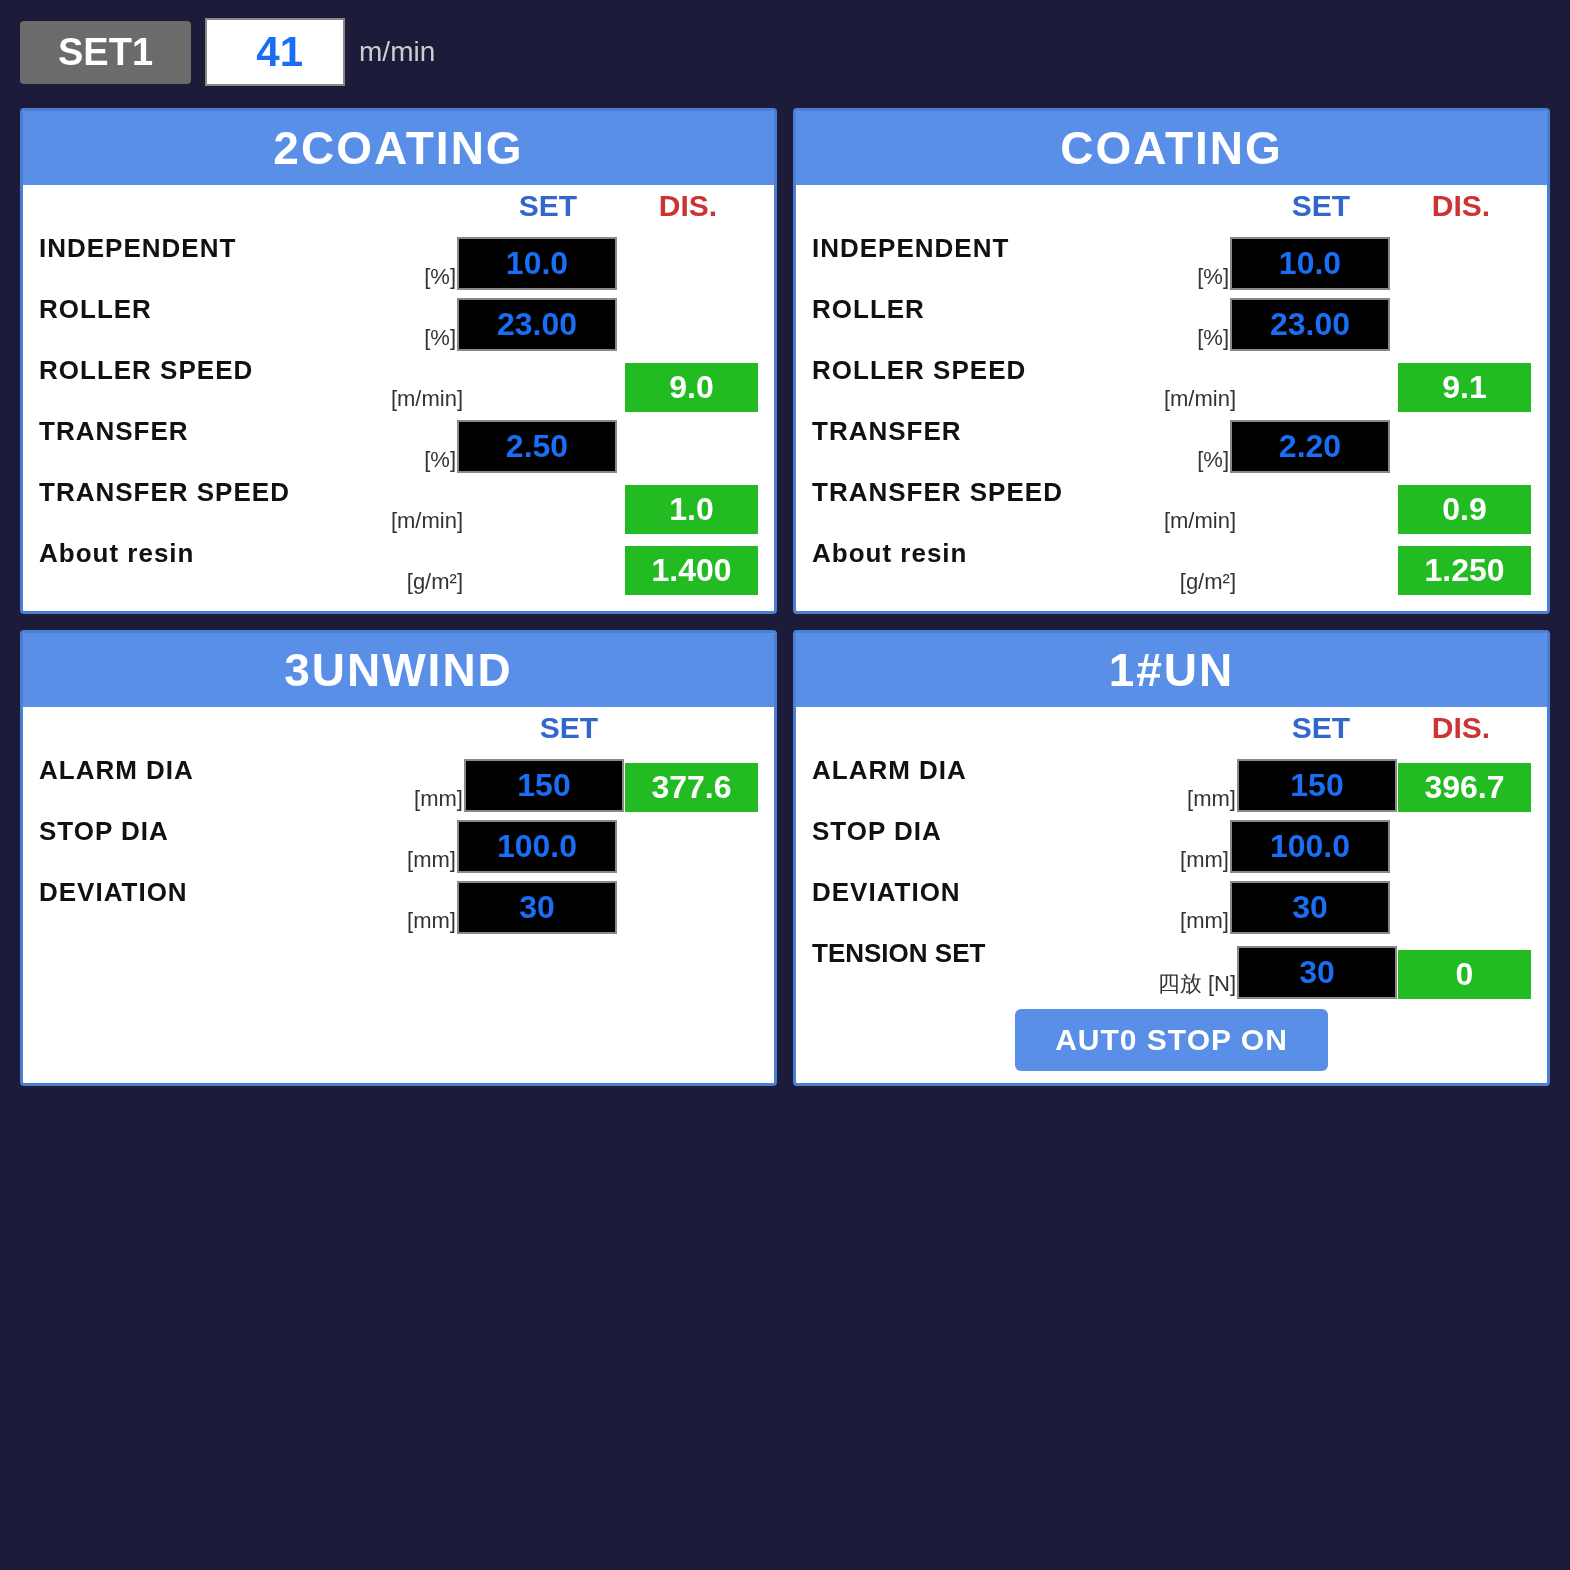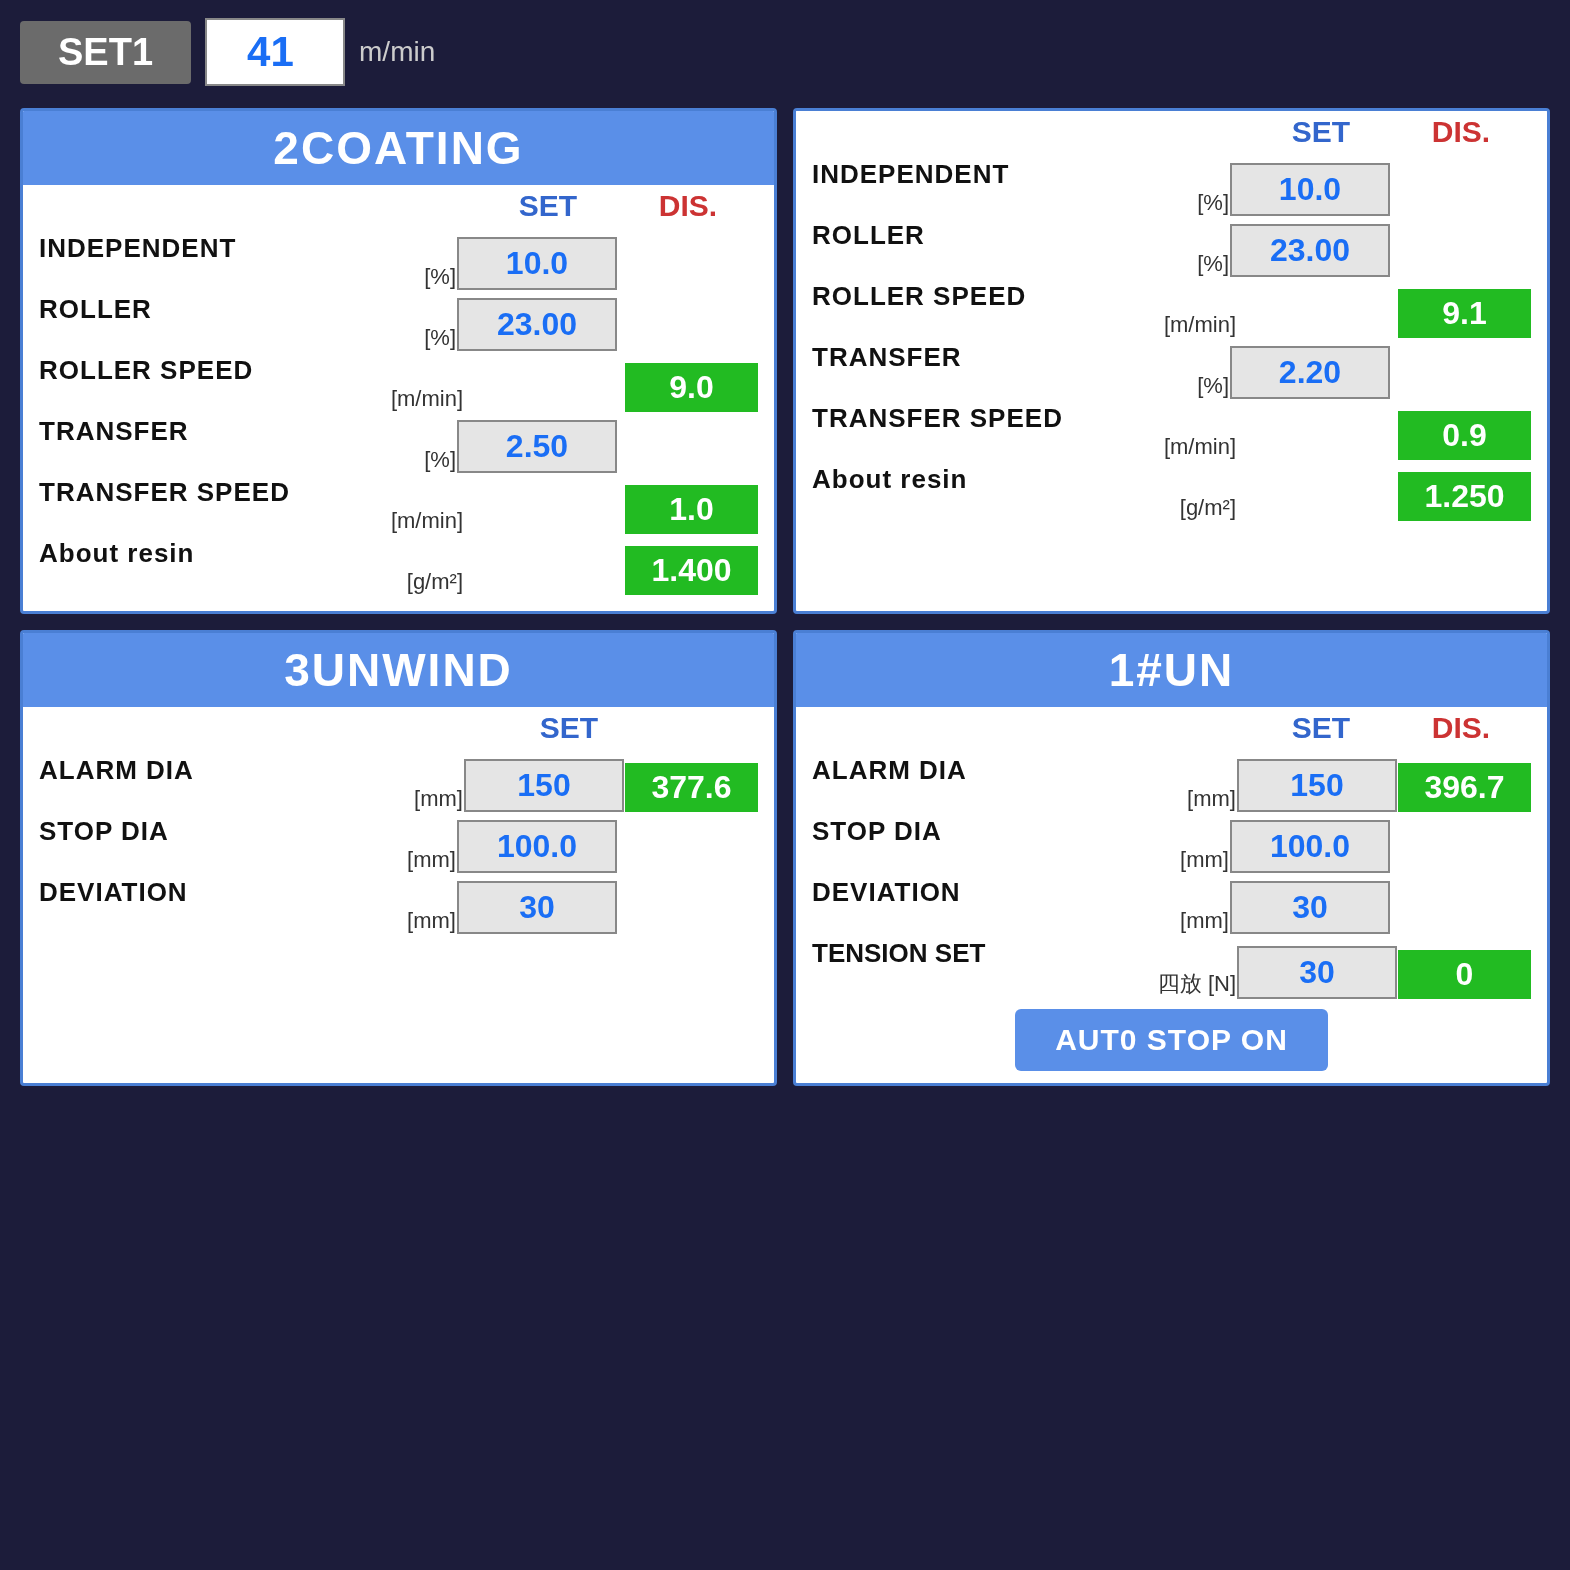--- a/index.html
+++ b/index.html
@@ -55,21 +55,21 @@
       cursor: pointer;
     }
     .speed-value-box {
       background: #fff;
       border: 2px solid #888;
       font-size: 42px;
       font-weight: bold;
       color: #1a6ef5;
       padding: 8px 40px;
       min-width: 140px;
-      text-align: left;
+      text-align: right;
     }
     .speed-unit {
       color: #ccc;
       font-size: 28px;
     }
     
     .main-grid {
       display: grid;
       grid-template-columns: 1fr 1fr;
       grid-template-rows: auto auto;
@@ -129,21 +129,21 @@
       font-weight: bold;
       color: #111;
       letter-spacing: 1px;
     }
     .param-unit {
       font-size: 22px;
       color: #333;
       text-align: right;
     }
     .param-set-box {
-      background: #e5e5e5;
+      background: #000000;
       border: 2px solid #888;
       font-size: 32px;
       font-weight: bold;
       color: #1a6ef5;
       width: 160px;
       text-align: center;
       padding: 6px 4px;
     }
     .param-dis-box {
       background: #22bb22;
@@ -273,20 +273,21 @@
             <span class="param-label">About resin</span>
             <span class="param-unit">[g/m²]</span>
           </div>
           <div class="param-dis-box-empty" style="width:160px"></div>
           <div class="param-dis-box">1.400</div>
         </div>
       </div>
     </div>
 
     <div class="panel">
+      <div class="panel-header">COATING</div>
       <div class="panel-subheader">
         <div></div>
         <div class="col-set">SET</div>
         <div class="col-dis">DIS.</div>
       </div>
       <div class="panel-body">
 
         <div class="param-row">
           <div class="param-label-block">
             <span class="param-label">INDEPENDENT</span>

